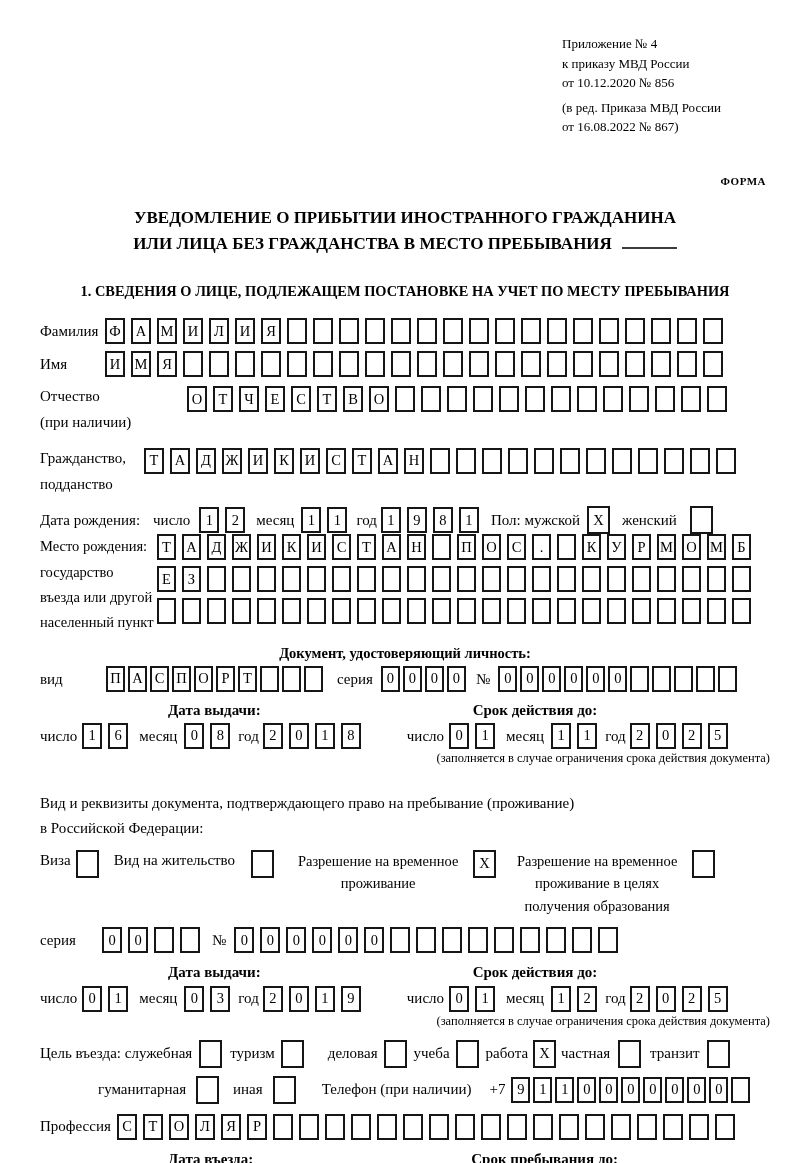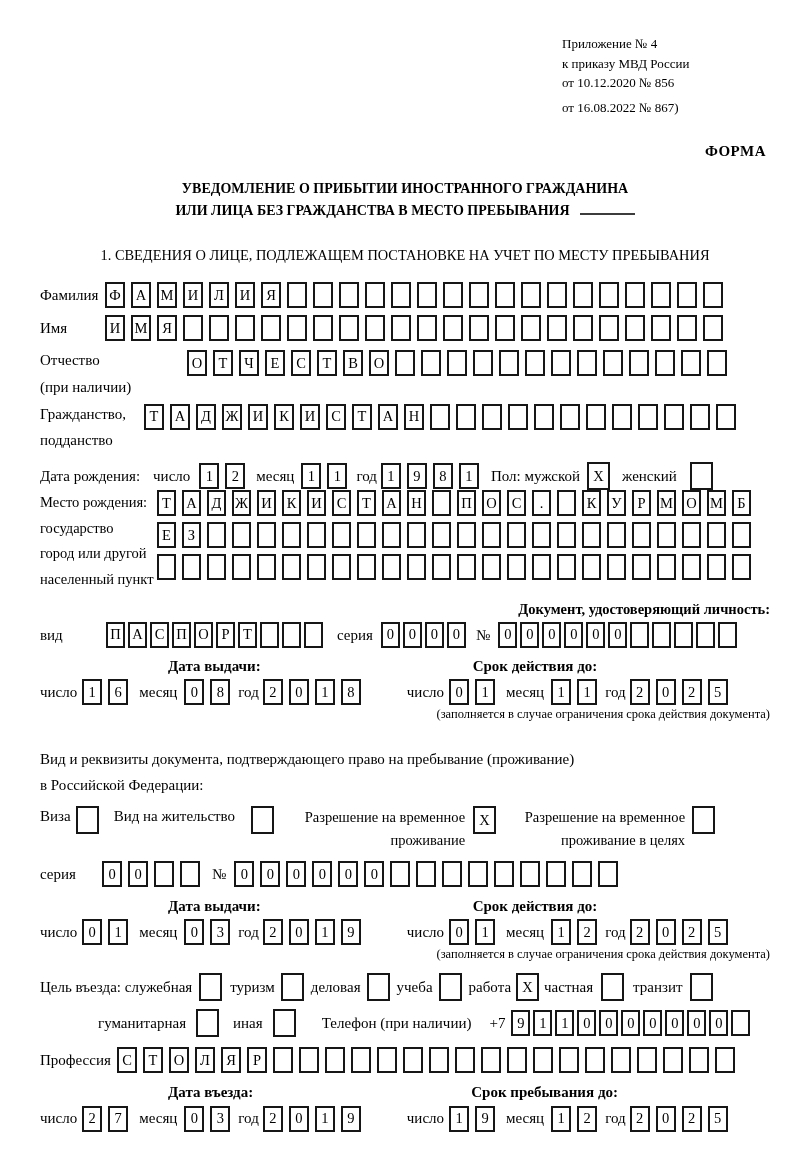--- a/index.html
+++ b/index.html
@@ -4,51 +4,52 @@
 <style>
   * { margin:0; padding:0; box-sizing:border-box; }
   html,body { background:#ffffff; }
   .page{
     width:800px; min-height:1163px; background:#fff; color:#000;
     font-family:"Liberation Serif","DejaVu Serif",serif;
     padding:34px 30px 18px 40px; overflow:hidden; position:relative;
   }
   .annex{ margin-left:522px; font-size:13px; line-height:1.5; }
   .annex .gap{ height:5px; }
-  .forma{ text-align:right; font-weight:bold; font-size:15px; margin-top:26px; padding-right:4px; letter-spacing:.5px; }
-  .title{ text-align:center; font-weight:bold; font-size:14px; line-height:1.55; margin-top:18px; }
+  .forma{ text-align:right; font-weight:bold; font-size:11px; margin-top:38px; padding-right:4px; letter-spacing:.5px; }
+  .title{ text-align:center; font-weight:bold; font-size:17px; line-height:1.55; margin-top:18px; }
   .blank{ display:inline-block; width:55px; border-bottom:2px solid #3c3c3c; height:.9em; margin-left:10px; }
-  .sec{ text-align:center; font-weight:normal; font-size:14.4px; margin-top:26px; }
+  .sec{ text-align:center; font-weight:bold; font-size:14.4px; margin-top:26px; }
   .frow{ display:flex; align-items:center; }
   .top{ align-items:flex-start; }
   .lbl{ font-size:15px; flex:none; line-height:1.35; }
   .bold{ font-weight:bold; }
   .cells{ display:flex; gap:6px; flex:none; }
   .cell{
     width:20px; height:26px; border:2px solid #161616; background:#fff; flex:none;
     display:flex; align-items:center; justify-content:center;
     font-size:14.5px; font-family:"Liberation Serif","DejaVu Serif",serif;
   }
   .tight .cells{ gap:3px; }
   .tight .cell{ width:19px; }
   .cbox .cell{ width:23px; height:28px; }
   .note{ font-size:12.5px; text-align:right; margin-top:2px; }
-  .ctr{ text-align:right; }
+  .ctr{ text-align:center; }
   .stack>div{ line-height:1.75; }
 </style>
 </head>
 <body>
 
 <div class="page">
 
   <div class="annex">
     <div>Приложение № 4</div>
     <div>к приказу МВД России</div>
     <div>от 10.12.2020 № 856</div>
     <div class="gap"></div>
+    <div>(в ред. Приказа МВД России</div>
     <div>от 16.08.2022 № 867)</div>
   </div>
 
   <div class="forma">ФОРМА</div>
 
   <div class="title">
     <div>УВЕДОМЛЕНИЕ О ПРИБЫТИИ ИНОСТРАННОГО ГРАЖДАНИНА</div>
     <div><span>ИЛИ ЛИЦА БЕЗ ГРАЖДАНСТВА В МЕСТО ПРЕБЫВАНИЯ</span><span class="blank"></span></div>
   </div>
 
@@ -137,21 +138,21 @@
         <span class="cell"></span>
         <span class="cell"></span>
         <span class="cell"></span>
         <span class="cell"></span>
         <span class="cell"></span>
         <span class="cell"></span>
         <span class="cell"></span>
       </span>
   </div>
 
-  <div class="frow top" style="margin-top:7px">
+  <div class="frow top" style="margin-top:15px">
     <span class="lbl" style="width:104px">
       <div>Гражданство,</div>
       <div style="margin-top:6px">подданство</div>
     </span>
     <span class="cells">
         <span class="cell">Т</span>
         <span class="cell">А</span>
         <span class="cell">Д</span>
         <span class="cell">Ж</span>
         <span class="cell">И</span>
@@ -202,21 +203,21 @@
     <span class="lbl" style="margin-left:12px">женский</span>
     <span class="cells cbox" style="margin-left:13px">
         <span class="cell"></span>
       </span>
   </div>
 
   <div class="frow top" style="margin-top:0">
     <span class="lbl stack" style="width:117px;font-size:14.5px">
       <div>Место рождения:</div>
       <div>государство</div>
-      <div>город или другой</div>
+      <div>въезда или другой</div>
       <div>населенный пункт</div>
     </span>
     <span>
       <span class="cells tight" style="display:flex">
           <span class="cell">Т</span>
           <span class="cell">А</span>
           <span class="cell">Д</span>
           <span class="cell">Ж</span>
           <span class="cell">И</span>
           <span class="cell">К</span>
@@ -392,20 +393,21 @@
     <span class="lbl ctr" style="margin-left:17px;width:174px;font-size:14.5px;line-height:1.55">
       <div>Разрешение на временное</div>
       <div>проживание</div>
     </span>
     <span class="cells cbox" style="margin-left:8px">
         <span class="cell">X</span>
       </span>
     <span class="lbl ctr" style="margin-left:13px;width:176px;font-size:14.5px;line-height:1.55">
       <div>Разрешение на временное</div>
       <div>проживание в целях</div>
+      <div>получения образования</div>
     </span>
     <span class="cells cbox" style="margin-left:7px">
         <span class="cell"></span>
       </span>
   </div>
 
   <div class="frow" style="margin-top:10px">
     <span class="lbl" style="width:62px">серия</span>
     <span class="cells">
         <span class="cell">0</span>
@@ -477,21 +479,21 @@
 
   <div class="frow" style="margin-top:11px">
     <span class="lbl">Цель въезда: служебная</span>
     <span class="cells cbox" style="margin-left:7px">
         <span class="cell"></span>
       </span>
     <span class="lbl" style="margin-left:8px">туризм</span>
     <span class="cells cbox" style="margin-left:6px">
         <span class="cell"></span>
       </span>
-    <span class="lbl" style="margin-left:7px">деловая</span>
+    <span class="lbl" style="margin-left:24px">деловая</span>
     <span class="cells cbox" style="margin-left:6px">
         <span class="cell"></span>
       </span>
     <span class="lbl" style="margin-left:7px">учеба</span>
     <span class="cells cbox" style="margin-left:6px">
         <span class="cell"></span>
       </span>
     <span class="lbl" style="margin-left:7px">работа</span>
     <span class="cells cbox" style="margin-left:5px">
         <span class="cell">X</span>

